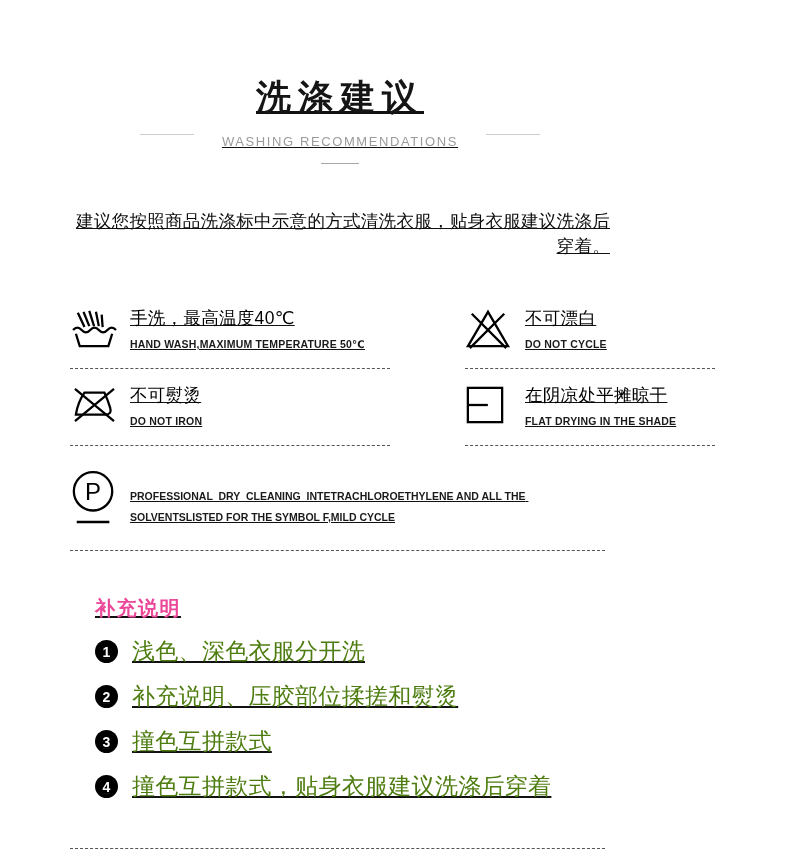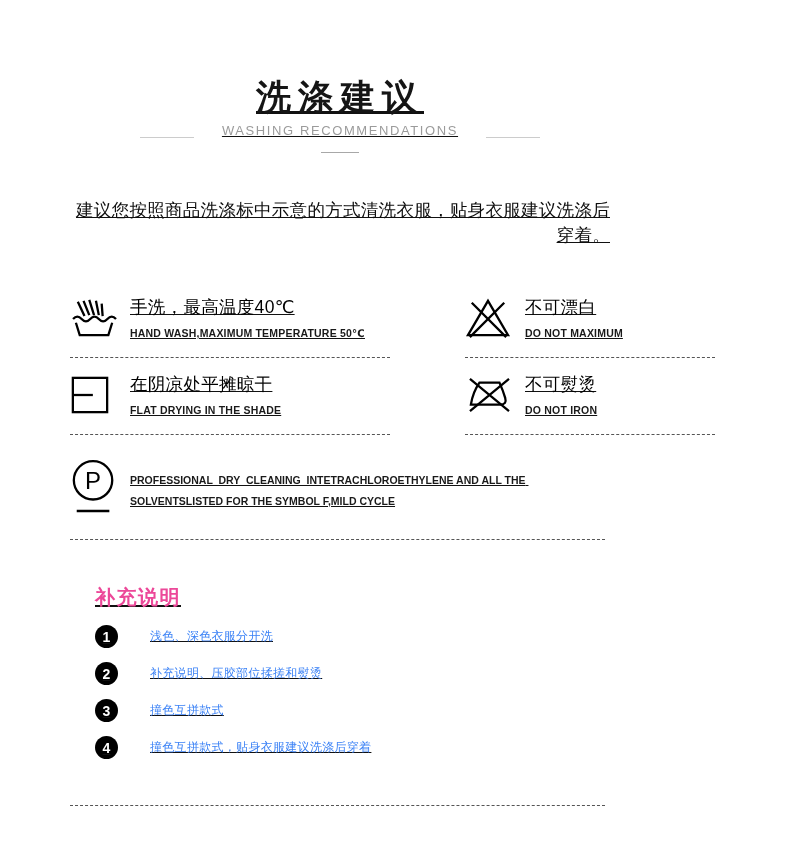--- a/index.html
+++ b/index.html
@@ -8,52 +8,52 @@
     width: 790px;
     min-height: 862px;
     font-family: "Liberation Sans", "DejaVu Sans", sans-serif;
     color: #111111;
   }
   .page { width: 680px; min-height: 862px; padding: 74px 0 40px; background: #ffffff; text-decoration: underline; }
 
   
   .header { text-align: center; }
   .title { font-size: 35px; font-weight: 700; letter-spacing: 7px; color: #151515; }
-  .subtitle-row { margin-top: 2px; display: flex; align-items: flex-end; justify-content: center; gap: 28px; }
+  .subtitle-row { margin-top: 13px; display: flex; align-items: flex-start; justify-content: center; gap: 28px; }
   .subline { width: 54px; height: 1px; background: #cccccc; }
   .subtitle { font-size: 13px; color: #9b9b9b; letter-spacing: 1.6px; font-weight: 400; }
   .title-divider { width: 38px; height: 1px; background: #a8a8a8; margin: 14px auto 0; }
 
   
   .intro { margin: 45px 70px 0; font-size: 17.5px; line-height: 1.4; color: #0d0d0d; letter-spacing: 0.3px; text-align: right; }
 
   
   .sym-section { margin: 34px 75px 0 70px; }
   .sym-row { display: grid; grid-template-columns: 320px 250px; column-gap: 75px; }
   .sym-cell { border-bottom: 1px dashed #555555; padding: 14px 0 18px; }
   .sym-cell-full { border-bottom: 1px dashed #555555; padding: 20px 0 22px; }
-  .sym-item { display: flex; align-items: center; }
+  .sym-item { display: flex; align-items: flex-start; }
   .sym-icon { flex: 0 0 auto; width: 60px; padding-top: 2px; }
   .sym-icon svg { display: block; }
   .sym-text { flex: 1 1 auto; }
   .cn { font-size: 17.5px; color: #000000; letter-spacing: 0.3px; }
   .en { margin-top: 8px; font-size: 10.5px; font-weight: 700; color: #1a1a1a; letter-spacing: 0.2px; }
-  .en-long { margin-top: 10px; font-size: 10.5px; font-weight: 700; color: #1a1a1a; line-height: 2.0; white-space: pre-wrap; max-width: 585px; }
+  .en-long { margin-top: 20px; font-size: 10.5px; font-weight: 700; color: #1a1a1a; line-height: 2.0; white-space: pre-wrap; max-width: 585px; }
 
   
   .notes { margin: 44px 70px 0 95px; }
   .notes-heading { font-size: 20px; font-weight: 700; color: #ec4899; letter-spacing: 1.5px; }
   .note-item { display: flex; align-items: center; margin-top: 14px; }
   .note-item:first-of-type { margin-top: 22px; }
   .note-num {
     flex: 0 0 auto; width: 23px; height: 23px; border-radius: 50%;
     background: #000000; color: #ffffff; font-size: 14px; font-weight: 700;
     display: flex; align-items: center; justify-content: center; margin-right: 14px;
   }
-  .note-text { font-size: 12px; color: #3b82f6; letter-spacing: 0.3px; margin-left: 18px; }
+  .note-text { font-size: 23px; color: #4d7c0f; letter-spacing: 0.3px; }
 
   .bottom-dash { margin: 46px 75px 0 70px; border-bottom: 1px dashed #555555; height: 1px; }
 
   .stroke { fill: none; stroke: #000000; stroke-width: 2.4; }
 </style>
 </head>
 <body>
 
 <div class="page">
 
@@ -90,52 +90,52 @@
       <div class="sym-cell">
         <div class="sym-item">
           <span class="sym-icon">
             <svg width="46" height="42" viewBox="0 0 48 44">
               <path class="stroke" d="M24 4 L45 40 L3 40 Z"></path>
               <path class="stroke" d="M7 6 L43 42 M41 6 L5 42"></path>
             </svg>
           </span>
           <div class="sym-text">
             <div class="cn">不可漂白</div>
-            <div class="en">DO NOT MAXIMUM</div>
+            <div class="en">DO NOT CYCLE</div>
           </div>
         </div>
       </div>
     </div>
 
     <div class="sym-row">
+      <div class="sym-cell">
+        <div class="sym-item">
+          <span class="sym-icon">
+            <svg width="48" height="40" viewBox="0 0 50 42">
+              <path class="stroke" d="M15 8 L36 8 Q40 17 42 24 Q44 31 37 31 L6 31 Q8 18 15 8 Z"></path>
+              <path class="stroke" d="M5 4 L46 38 M46 4 L5 38"></path>
+            </svg>
+          </span>
+          <div class="sym-text">
+            <div class="cn">不可熨烫</div>
+            <div class="en">DO NOT IRON</div>
+          </div>
+        </div>
+      </div>
       <div class="sym-cell">
         <div class="sym-item">
           <span class="sym-icon">
             <svg width="40" height="40" viewBox="0 0 42 42">
               <rect class="stroke" x="3" y="3" width="36" height="36"></rect>
               <path class="stroke" d="M3 21 L24 21"></path>
             </svg>
           </span>
           <div class="sym-text">
             <div class="cn">在阴凉处平摊晾干</div>
             <div class="en">FLAT DRYING IN THE SHADE</div>
-          </div>
-        </div>
-      </div>
-      <div class="sym-cell">
-        <div class="sym-item">
-          <span class="sym-icon">
-            <svg width="48" height="40" viewBox="0 0 50 42">
-              <path class="stroke" d="M15 8 L36 8 Q40 17 42 24 Q44 31 37 31 L6 31 Q8 18 15 8 Z"></path>
-              <path class="stroke" d="M5 4 L46 38 M46 4 L5 38"></path>
-            </svg>
-          </span>
-          <div class="sym-text">
-            <div class="cn">不可熨烫</div>
-            <div class="en">DO NOT IRON</div>
           </div>
         </div>
       </div>
     </div>
 
     <div class="sym-cell-full">
       <div class="sym-item">
         <span class="sym-icon">
           <svg width="48" height="60" viewBox="0 0 50 62">
             <circle class="stroke" cx="24" cy="24" r="20"></circle>

